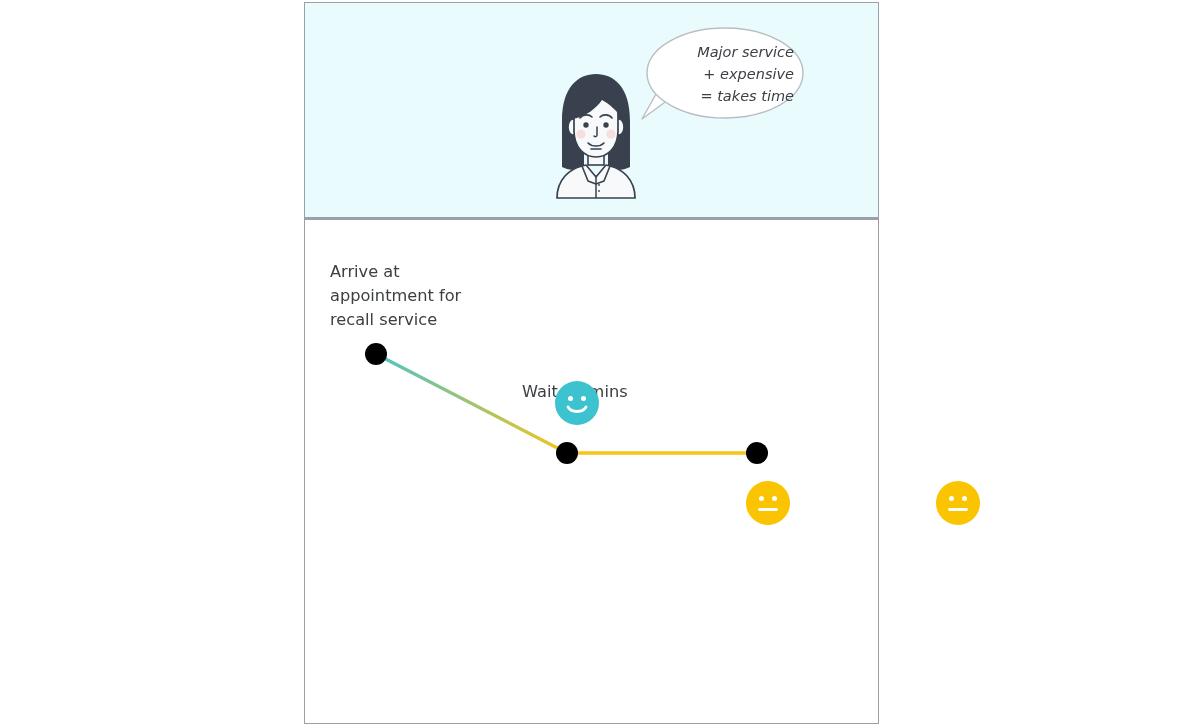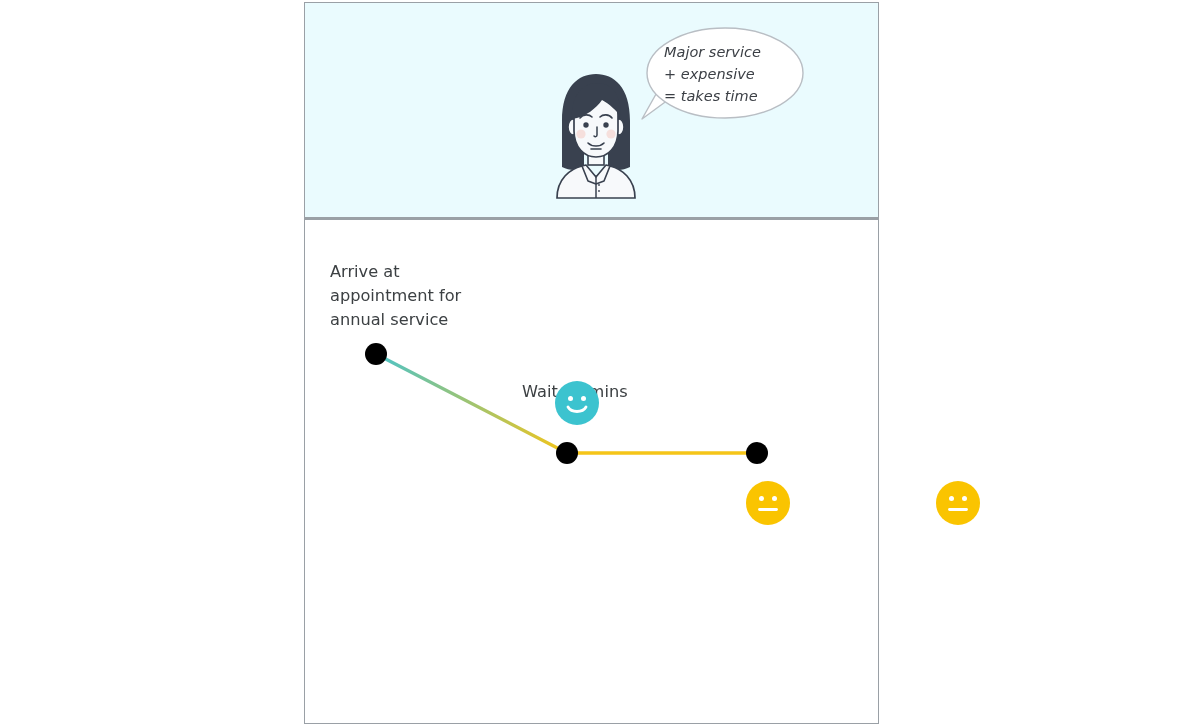--- a/index.html
+++ b/index.html
@@ -57,20 +57,21 @@
   #speech-bubble-text {
     position: absolute;
     left: 34px;
     top: 18px;
     width: 130px;
     font-size: 14.5px;
     font-style: italic;
     line-height: 22px;
     color: #3b3f45;
     white-space: pre-line;
+    text-align: right;
   }
 
   
   #journey-panel {
     position: absolute;
     left: 0;
     top: 220px;
     width: 100%;
     height: 500px;
     background: #ffffff;
@@ -172,21 +173,21 @@
       </defs>
       <line x1="71" y1="131" x2="262" y2="230" stroke="url(#seg1grad)" stroke-width="3.4" stroke-linecap="round"></line>
       <line x1="262" y1="230" x2="452" y2="230" stroke="#f5c518" stroke-width="3.4" stroke-linecap="round"></line>
       <circle cx="71" cy="131" r="11" fill="#000000"></circle>
       <circle cx="262" cy="230" r="11" fill="#000000"></circle>
       <circle cx="452" cy="230" r="11" fill="#000000"></circle>
     </svg>
 
     <div class="step-label" id="step-label-0">Arrive at
 appointment for
-annual service</div>
+recall service</div>
     <div class="step-label" id="step-label-1">Wait 90 mins</div>
 
     <div class="emoji-face" id="emoji-face-0">
       <svg width="44" height="44" viewBox="0 0 44 44">
         <circle cx="22" cy="22" r="22" fill="#3cc3cf"></circle>
         <circle cx="15.5" cy="17.5" r="2.5" fill="#ffffff"></circle>
         <circle cx="28.5" cy="17.5" r="2.5" fill="#ffffff"></circle>
         <path d="M13 26 C16.5 32 27.5 32 31 26" fill="none" stroke="#ffffff" stroke-width="2.8" stroke-linecap="round"></path>
       </svg>
     </div>

